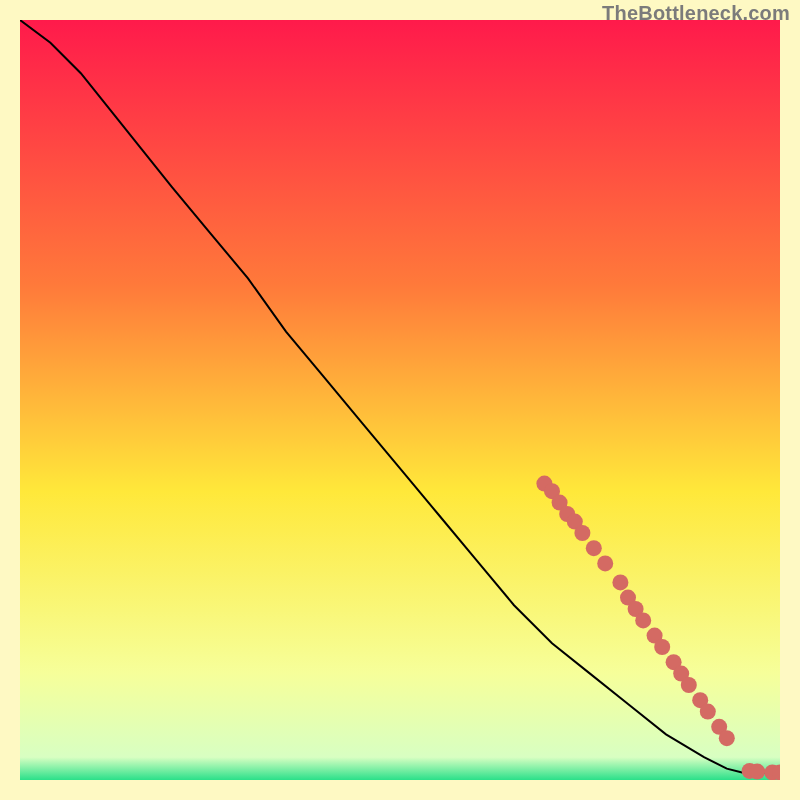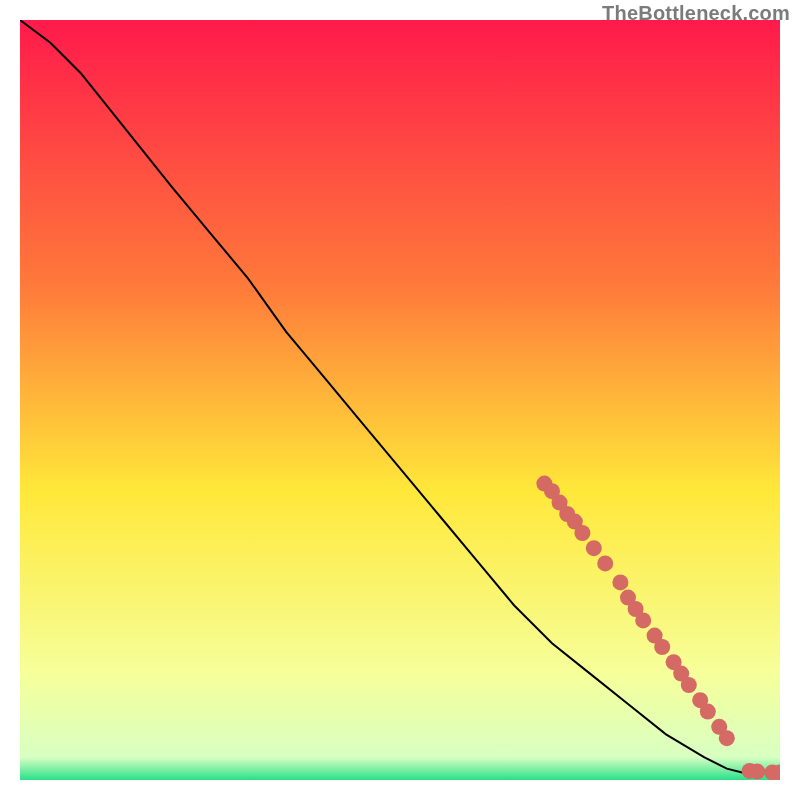--- a/index.html
+++ b/index.html
@@ -7,21 +7,21 @@
     padding: 0;
     width: 800px;
     height: 800px;
     background: #000;
     overflow: hidden;
   }
   .frame {
     position: relative;
     width: 800px;
     height: 800px;
-    background: #ffffff;
+    background: #fef9c3;
   }
   .plot {
     position: absolute;
     left: 20px;
     top: 20px;
     width: 760px;
     height: 760px;
   }
   .watermark {
     position: absolute;

